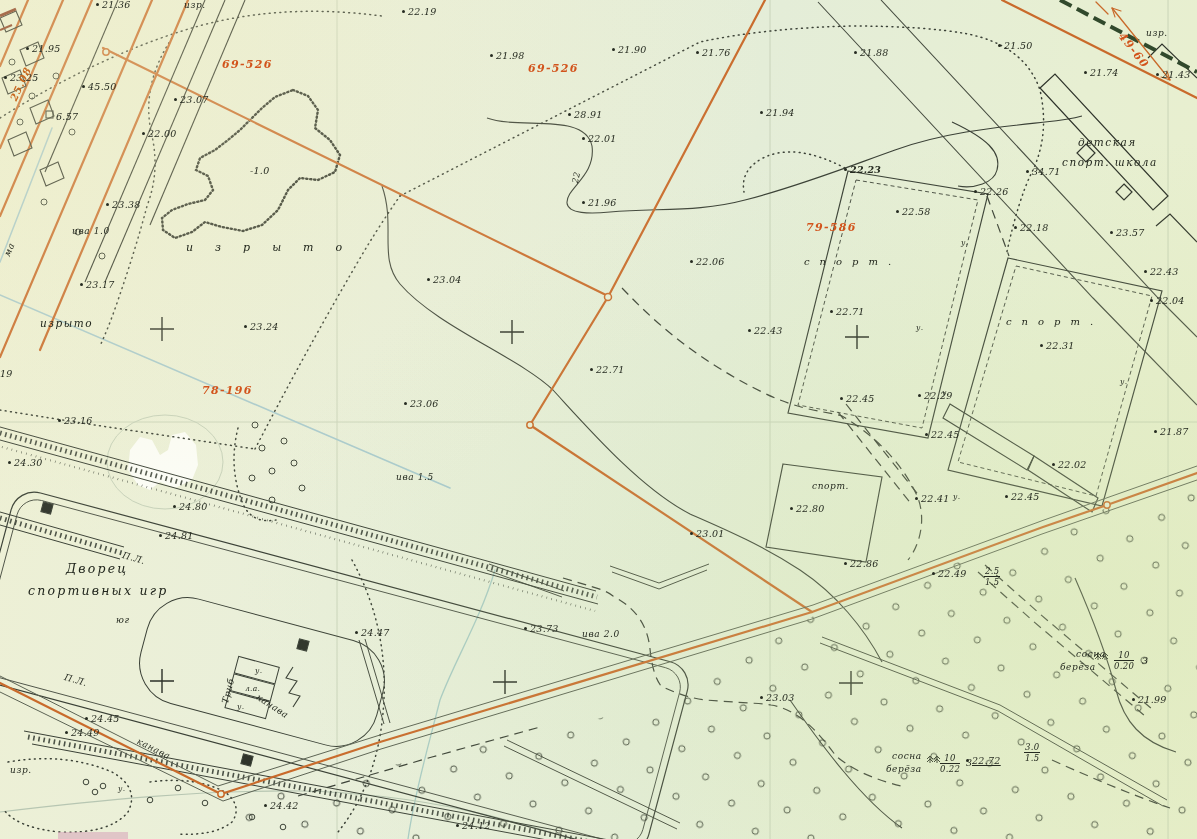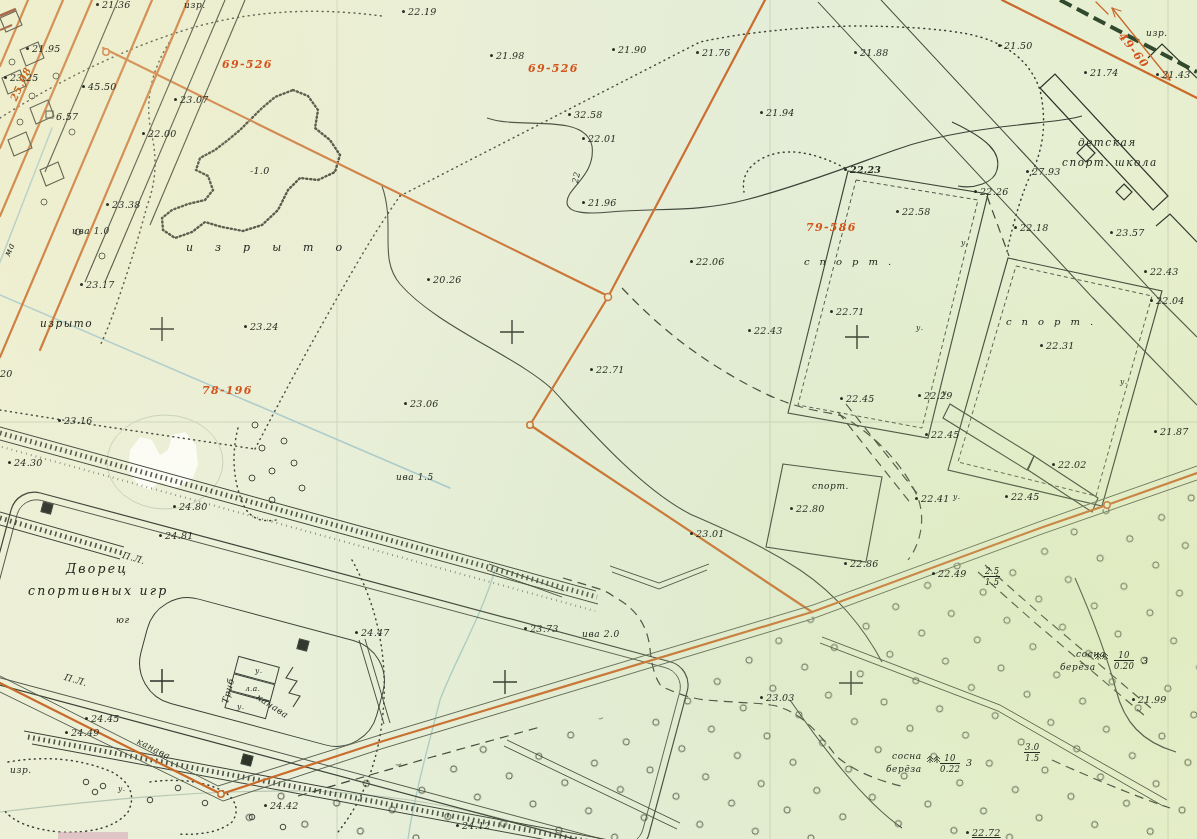--- a/index.html
+++ b/index.html
@@ -292,47 +292,47 @@
       <div class="lbl elev" style="left: 1156px; top: 70px;">21.43</div>
       <div class="lbl name" style="left: 1078px; top: 136px;">детская</div>
       <div class="lbl name" style="left: 1062px; top: 156px;">спорт. школа</div>
       <div class="lbl elev" style="left: 174px; top: 95px;">23.07</div>
       <div class="lbl elev" style="left: 82px; top: 82px;">45.50</div>
       <div class="lbl elev" style="left: 26px; top: 44px;">21.95</div>
       <div class="lbl elev" style="left: 4px; top: 73px;">23.25</div>
       <div class="lbl plain" style="left: 56px; top: 111px;">6.57</div>
       <div class="lbl omark" style="left: 8px; top: 98px; transform: rotate(-65deg);">25.08</div>
       <div class="lbl elev" style="left: 142px; top: 129px;">22.00</div>
-      <div class="lbl elev" style="left: 568px; top: 110px;">32.58</div>
+      <div class="lbl elev" style="left: 568px; top: 110px;">28.91</div>
       <div class="lbl elev" style="left: 582px; top: 134px;">22.01</div>
       <div class="lbl elev" style="left: 760px; top: 108px;">21.94</div>
       <div class="lbl elev" style="left: 582px; top: 198px;">21.96</div>
       <div class="lbl contour" style="left: 570px; top: 182px; transform: rotate(-78deg);">22</div>
       <div class="lbl plain" style="left: 250px; top: 165px;">-1.0</div>
       <div class="lbl elev" style="left: 106px; top: 200px;">23.38</div>
       <div class="lbl name-sm" style="left: 72px; top: 226px;">ива 1.0</div>
       <div class="lbl spread" style="left: 186px; top: 241px;">изрыто</div>
       <div class="lbl elev" style="left: 80px; top: 280px;">23.17</div>
       <div class="lbl name" style="left: 40px; top: 317px;">изрыто</div>
       <div class="lbl elev" style="left: 244px; top: 322px;">23.24</div>
       <div class="lbl parcel" style="left: 202px; top: 384px;">78-196</div>
       <div class="lbl elev" style="left: 58px; top: 416px;">23.16</div>
-      <div class="lbl plain" style="left: 0px; top: 368px;">20</div>
+      <div class="lbl plain" style="left: 0px; top: 368px;">19</div>
       <div class="lbl elev" style="left: 8px; top: 458px;">24.30</div>
-      <div class="lbl elev" style="left: 427px; top: 275px;">20.26</div>
+      <div class="lbl elev" style="left: 427px; top: 275px;">23.04</div>
       <div class="lbl elev" style="left: 690px; top: 257px;">22.06</div>
       <div class="lbl elev" style="left: 404px; top: 399px;">23.06</div>
       <div class="lbl elev" style="left: 590px; top: 365px;">22.71</div>
       <div class="lbl elev" style="left: 830px; top: 307px;">22.71</div>
       <div class="lbl elev" style="left: 748px; top: 326px;">22.43</div>
       <div class="lbl elev" style="left: 844px; top: 165px; font-weight: bold;">22.23</div>
       <div class="lbl elev" style="left: 974px; top: 187px;">22.26</div>
       <div class="lbl elev" style="left: 896px; top: 207px;">22.58</div>
       <div class="lbl parcel" style="left: 806px; top: 221px;">79-586</div>
-      <div class="lbl elev" style="left: 1026px; top: 167px;">27.93</div>
+      <div class="lbl elev" style="left: 1026px; top: 167px;">34.71</div>
       <div class="lbl elev" style="left: 1014px; top: 223px;">22.18</div>
       <div class="lbl elev" style="left: 1110px; top: 228px;">23.57</div>
       <div class="lbl spread2" style="left: 804px; top: 256px;">спорт.</div>
       <div class="lbl spread2" style="left: 1006px; top: 316px;">спорт.</div>
       <div class="lbl elev" style="left: 1040px; top: 341px;">22.31</div>
       <div class="lbl elev" style="left: 1150px; top: 296px;">22.04</div>
       <div class="lbl elev" style="left: 1144px; top: 267px;">22.43</div>
       <div class="lbl elev" style="left: 1154px; top: 427px;">21.87</div>
       <div class="lbl elev" style="left: 918px; top: 391px;">22.29</div>
       <div class="lbl elev" style="left: 925px; top: 430px;">22.45</div>
@@ -365,21 +365,21 @@
         <span class="top">3.0</span>
         <span class="bot">1.5</span>
       </div>
       <div class="lbl name-sm" style="left: 892px; top: 751px;">сосна</div>
       <div class="lbl name-sm" style="left: 886px; top: 764px;">берёза</div>
       <div class="lbl fracl" style="left: 940px; top: 753px;">
         <span class="top">10</span>
         <span class="bot">0.22</span>
       </div>
       <div class="lbl plain" style="left: 966px; top: 757px;">3</div>
-      <div class="lbl elev" style="left: 966px; top: 828px; text-decoration: underline;">22.72</div>
+      <div class="lbl elev" style="left: 966px; top: 756px; text-decoration: underline;">22.72</div>
       <div class="lbl elev" style="left: 456px; top: 821px;">24.12</div>
       <div class="lbl elev" style="left: 264px; top: 801px;">24.42</div>
       <div class="lbl name-lg" style="left: 66px; top: 561px;">Дворец</div>
       <div class="lbl name-lg" style="left: 28px; top: 583px;">спортивных игр</div>
       <div class="lbl name-sm" style="left: 116px; top: 615px;">юг</div>
       <div class="lbl name-sm" style="left: 124px; top: 550px; transform: rotate(16deg);">П.Л.</div>
       <div class="lbl name-sm" style="left: 66px; top: 672px; transform: rotate(16deg);">П.Л.</div>
       <div class="lbl name-sm" style="left: 220px; top: 702px; transform: rotate(-75deg);">Триб</div>
       <div class="lbl name-xs" style="left: 255px; top: 666px;">у.</div>
       <div class="lbl name-xs" style="left: 245px; top: 684px;">л.а.</div>

